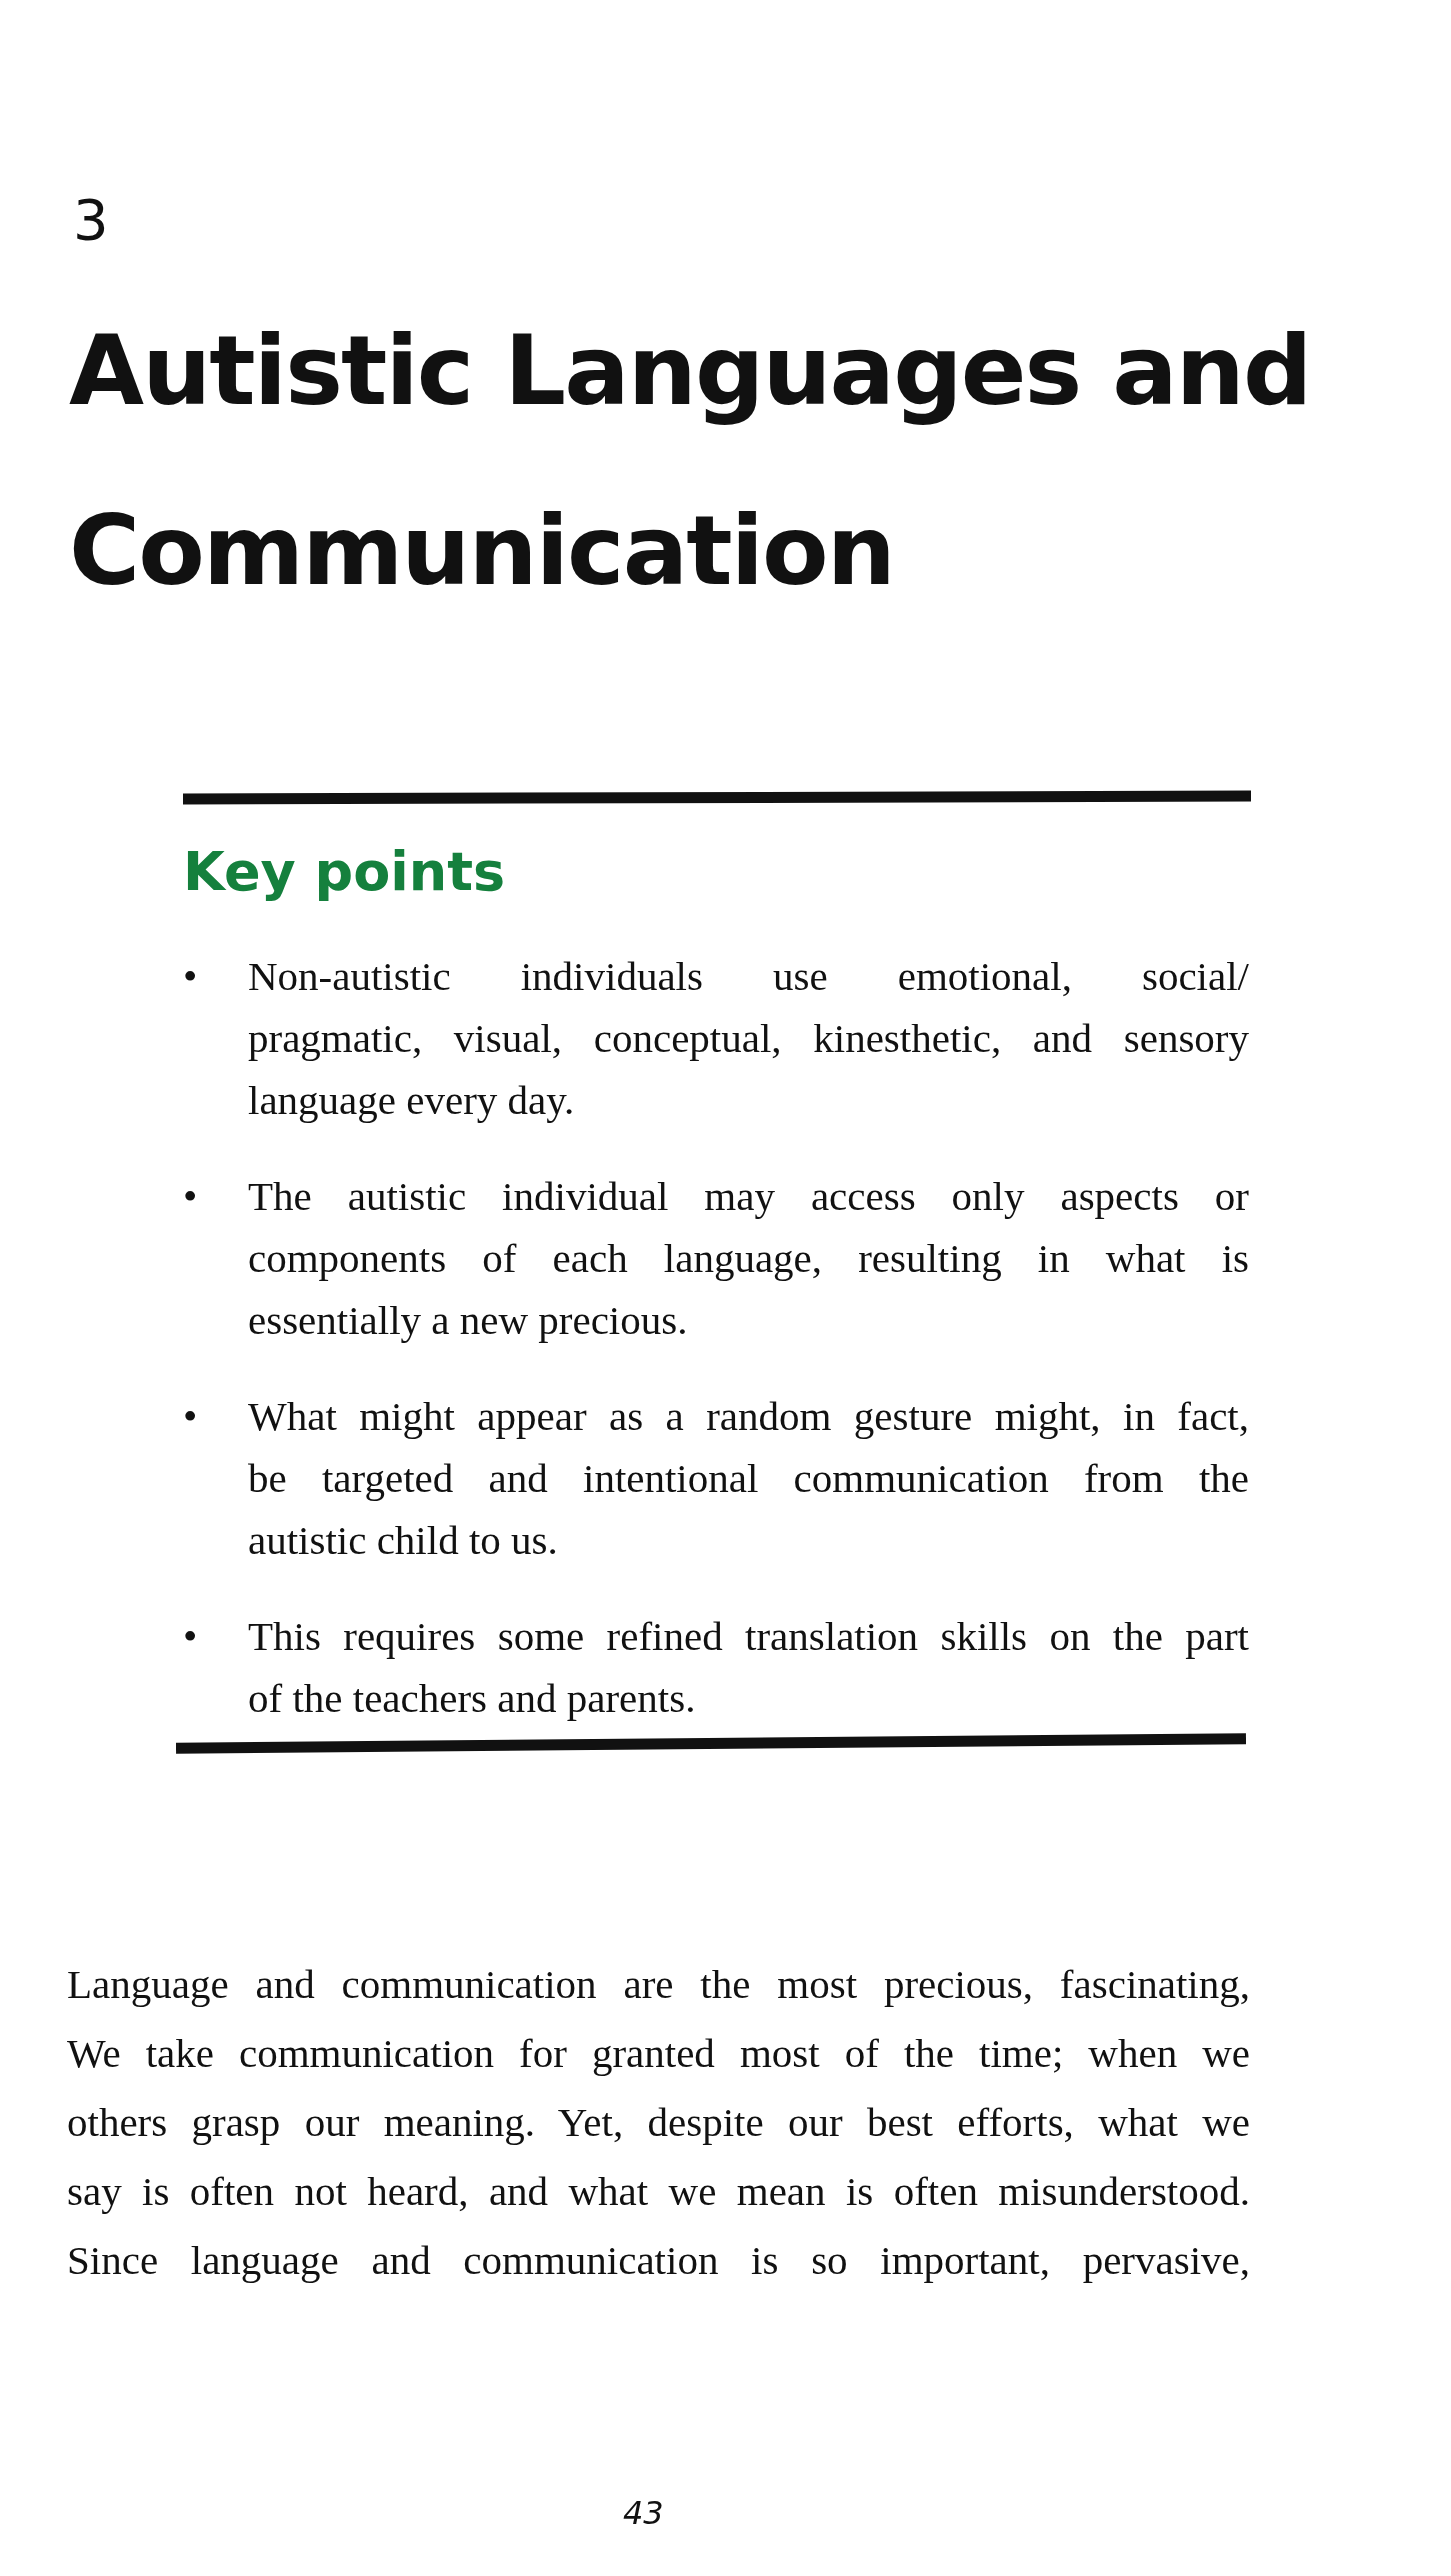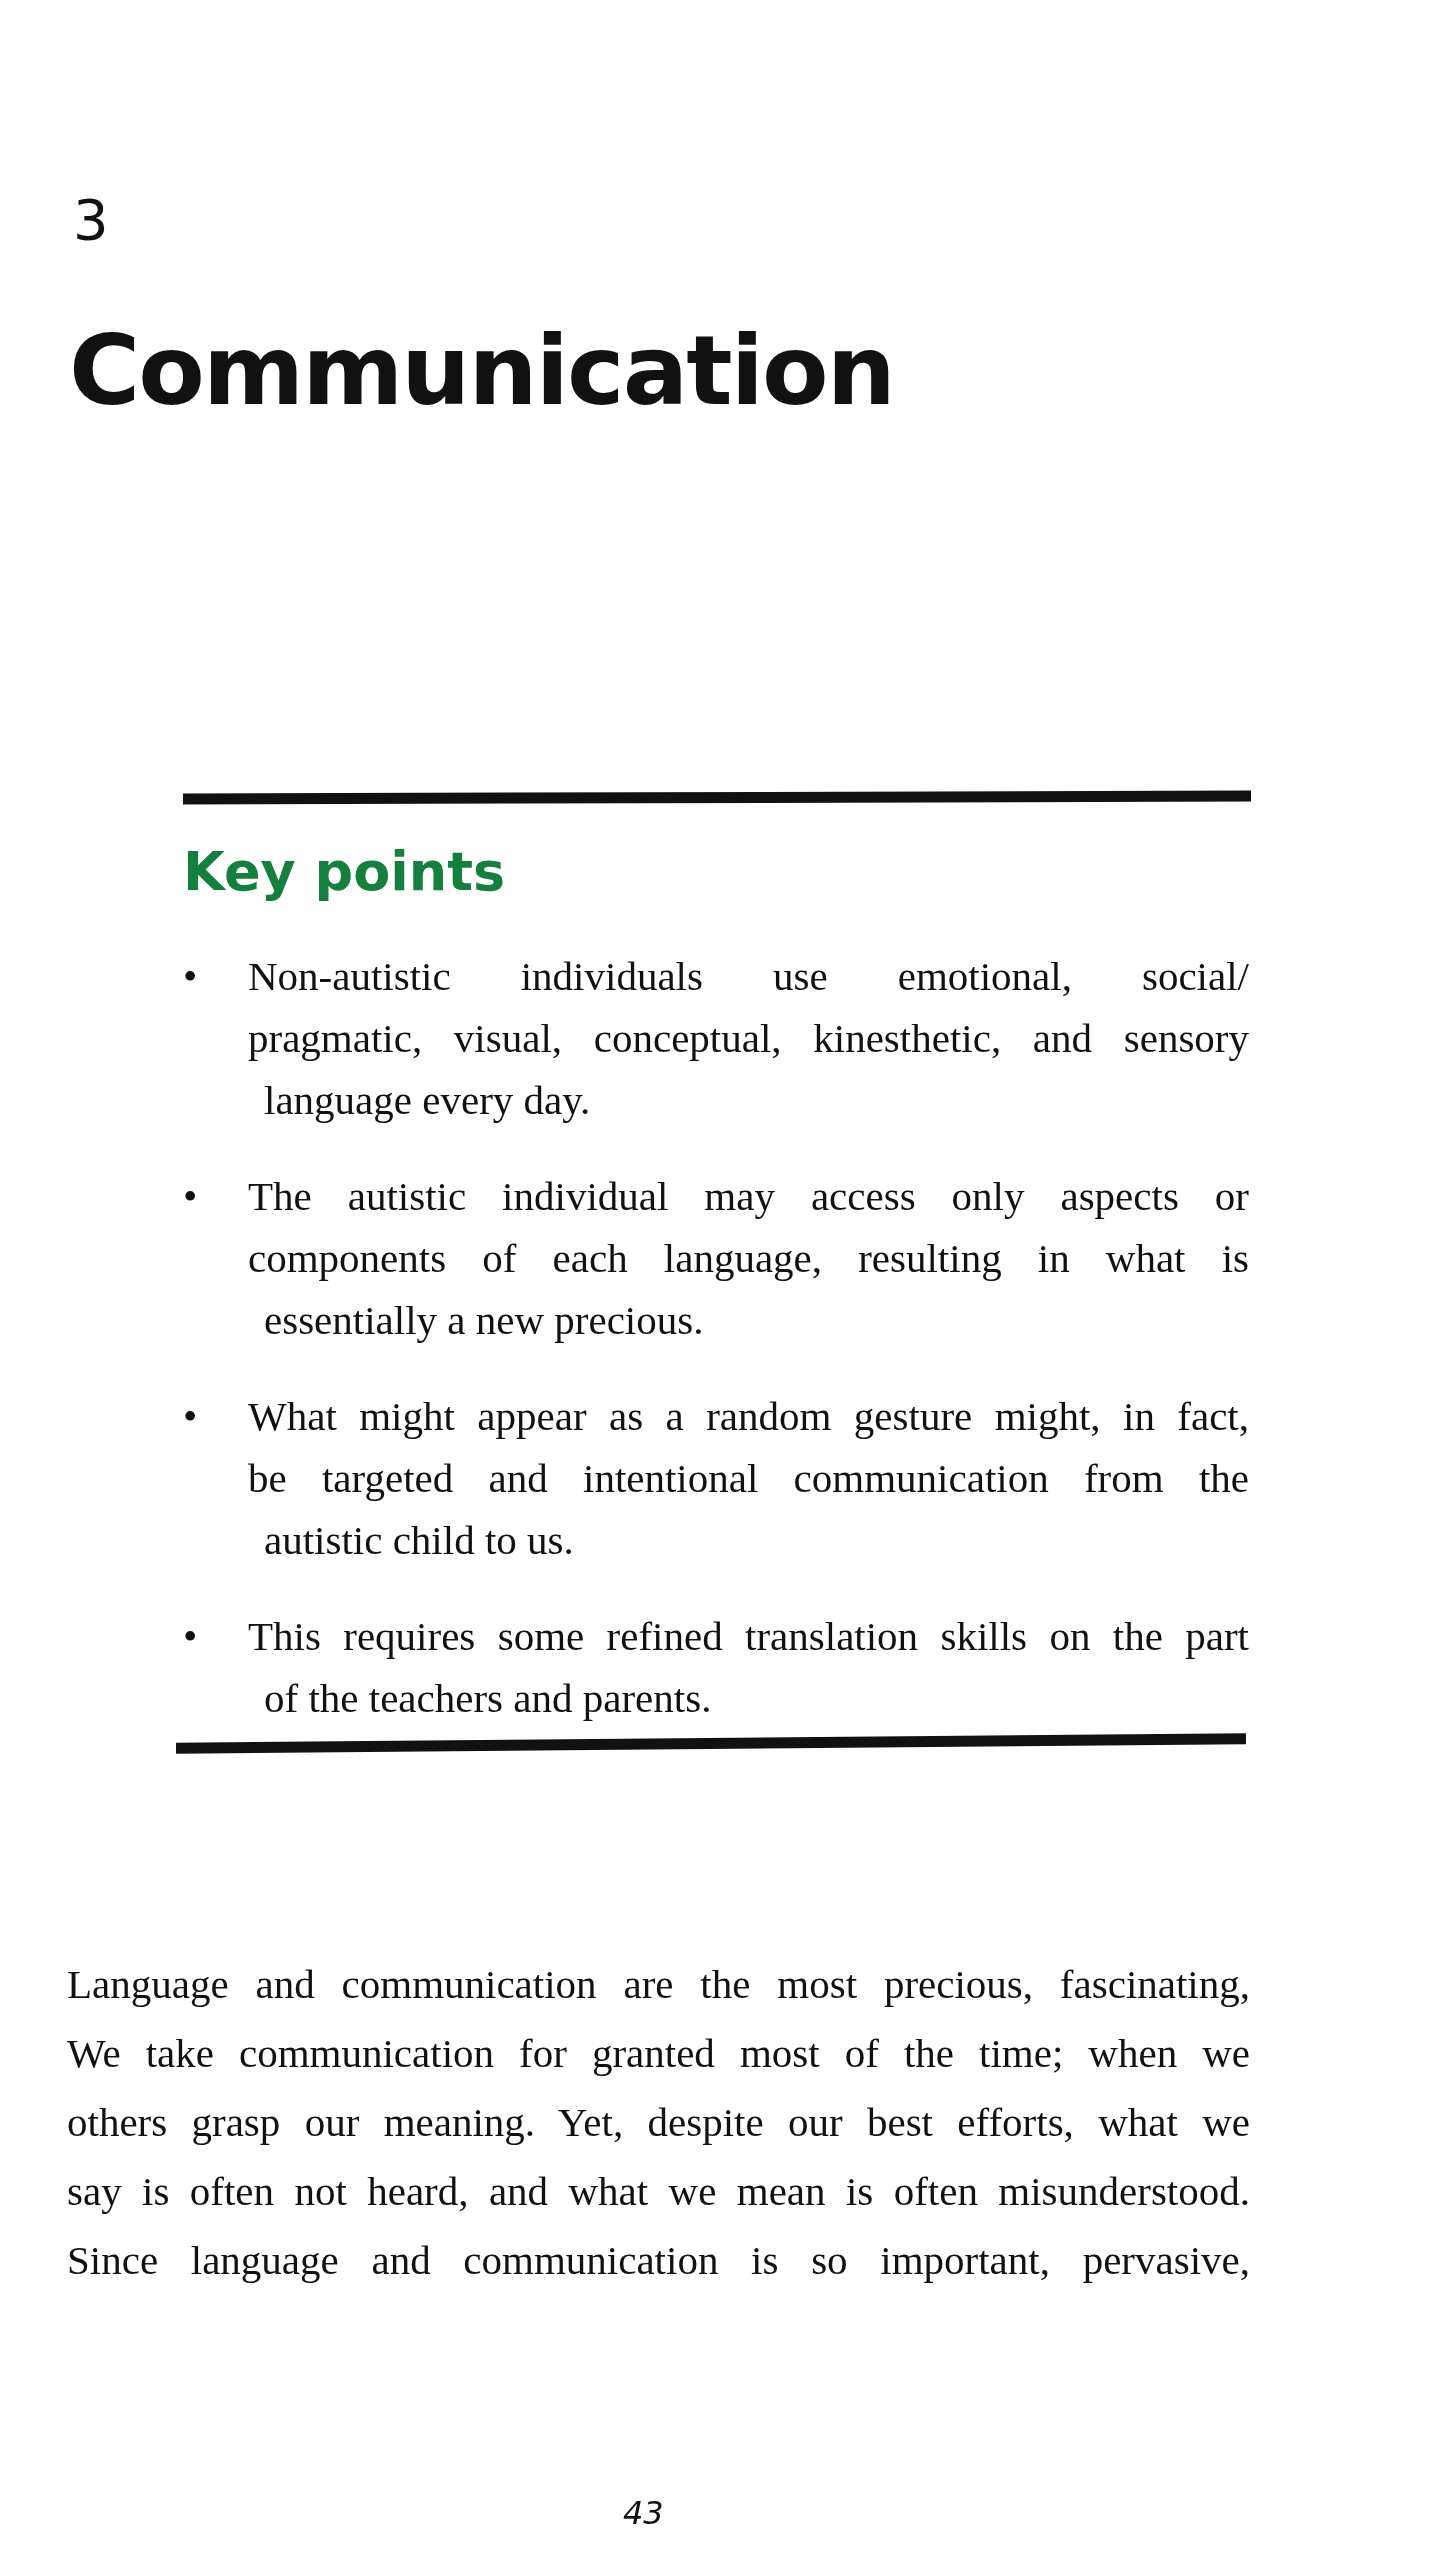--- a/index.html
+++ b/index.html
@@ -8,31 +8,32 @@
   .chapter-title { position: absolute; left: 69px; top: 281px; font-family: "DejaVu Sans", sans-serif; font-weight: bold; font-size: 97px; line-height: 180px; letter-spacing: -1.9px; color: #111; margin: 0; }
   .chapter-title span { display: block; white-space: nowrap; }
   .rule { position: absolute; background: #111; height: 11.2px; }
   .rule-top { left: 183px; top: 792px; width: 1068px; transform: rotate(-0.15deg); }
   .rule-bottom { left: 176px; top: 1738px; width: 1070px; transform: rotate(-0.5deg); }
   .kp-heading { position: absolute; left: 183px; top: 840px; font-family: "DejaVu Sans", sans-serif; font-size: 54px; line-height: 1.2; color: #15803d; margin: 0; }
   .kp-list { position: absolute; left: 183px; top: 945px; width: 1066px; margin: 0; padding: 0; list-style: none; font-family: "Liberation Serif", serif; font-size: 41px; line-height: 62px; color: #111; }
   .kp-item { position: relative; padding-left: 65px; margin-bottom: 34px; }
   .kp-item .bullet { position: absolute; left: 0; top: 0; }
   .kp-item .line { display: block; text-align: justify; text-align-last: justify; white-space: nowrap; }
-  .kp-item .line.last { text-align-last: left; margin-left: 16px; }
+  .kp-item .line.last { text-align-last: left; }
   .body-text { position: absolute; left: 67px; top: 1950px; width: 1183px; font-family: "Liberation Serif", serif; font-size: 41px; line-height: 69px; color: #111; }
   .body-text .line { display: block; text-align: justify; text-align-last: justify; white-space: nowrap; }
   .page-number { position: absolute; left: 623px; top: 2494px; font-family: "DejaVu Sans", sans-serif; font-size: 32px; color: #111; font-style: italic; }
 </style>
 </head>
 <body>
 
 <div class="chapter-num">3</div>
 
 <h1 class="chapter-title">
+  <span>Autistic Languages and</span>
   <span>Communication</span>
 </h1>
 
 <div class="rule rule-top"></div>
 
 <h2 class="kp-heading">Key points</h2>
 
 <ul class="kp-list">
   <li class="kp-item">
     <span class="bullet">•</span>

